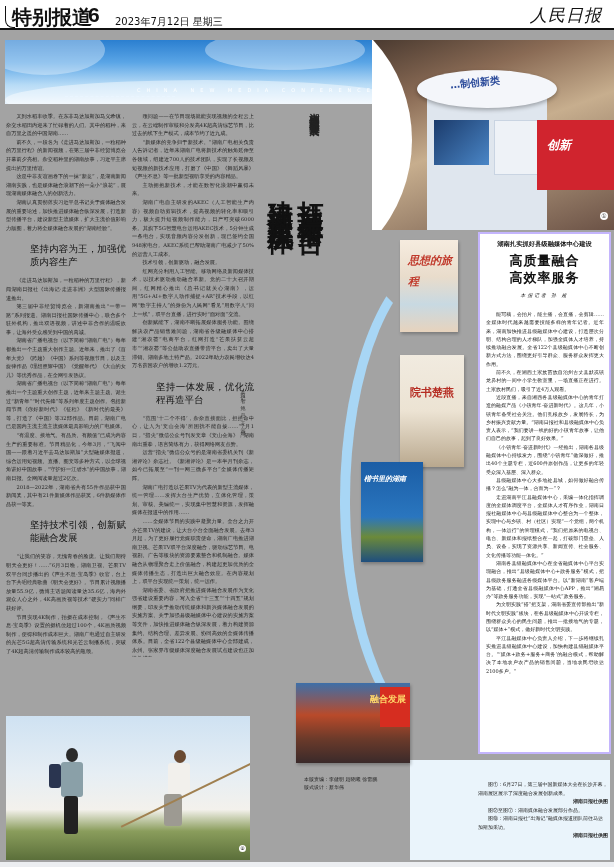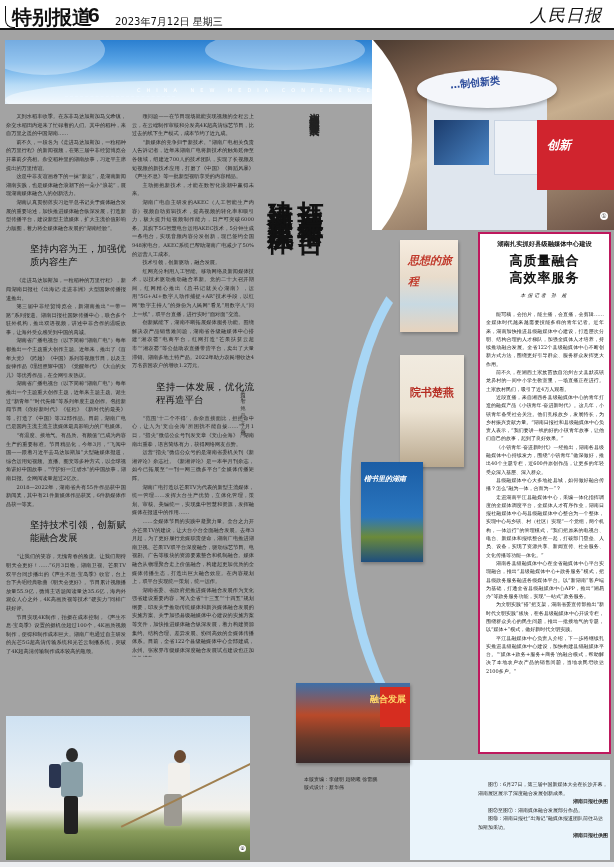--- a/index.html
+++ b/index.html
@@ -55,21 +55,21 @@
 #p5{left:361px;top:462px;width:62px;height:100px;background:linear-gradient(180deg,#1b5da5 0%,#2a76bf 55%,#6c8a3a 75%,#1e4e7e 100%)}
 #p5 .t{position:absolute;left:3px;top:12px;font-size:7px;color:#fff;font-style:italic;font-weight:bold;white-space:nowrap}
 #p6{left:296px;top:683px;width:114px;height:80px;background:linear-gradient(180deg,#3e6fa8 0%,#b94a2a 40%,#6b3a2a 70%,#3a2a2a 100%)}
 #p6 .flag{position:absolute;right:0;top:4px;width:30px;height:40px;background:#d62d20}
 #p6 .t{position:absolute;right:4px;top:10px;font-size:9px;color:#ffd86a;font-weight:bold}
 
 .swoosh{position:absolute;border-radius:50%;border:10px solid #9fd0f3;border-color:transparent transparent transparent #a8d6f5}
 #sw1{left:340px;top:250px;width:220px;height:500px}
 #credit{position:absolute;left:304px;top:775px;font-size:5px;line-height:8px;color:#222}
 
-#redbox{position:absolute;left:478px;top:232px;width:133px;height:522px;border:2px solid #be185d;background:#fff}
+#redbox{position:absolute;left:478px;top:232px;width:133px;height:522px;border:2px solid #c4b5fd;background:#fff}
 #redbox .kicker{position:absolute;left:0;width:100%;top:6px;text-align:center;font-size:6.3px;font-weight:bold;font-family:"DejaVu Sans",sans-serif}
 #redbox .head{position:absolute;left:0;width:100%;top:18px;text-align:center;font-size:13px;line-height:17px;font-family:"DejaVu Serif",serif;font-weight:bold;letter-spacing:1px}
 #redbox .by{position:absolute;left:0;width:100%;top:58px;text-align:center;font-size:4.8px;font-style:italic;letter-spacing:2px}
 #redbox .body{position:absolute;left:6px;top:76px;width:118px;height:440px;font-size:5px;line-height:8.3px;text-align:justify;font-family:"DejaVu Serif",serif;overflow:hidden;color:#222}
 #redbox .body p{text-indent:2em}
 
 #captions{position:absolute;left:478px;top:780px;width:130px;font-size:5px;line-height:8.5px;color:#222;font-family:"DejaVu Serif",serif}
 #captions p{text-indent:2em}
 #captions .src{text-align:right;font-weight:bold}
 

